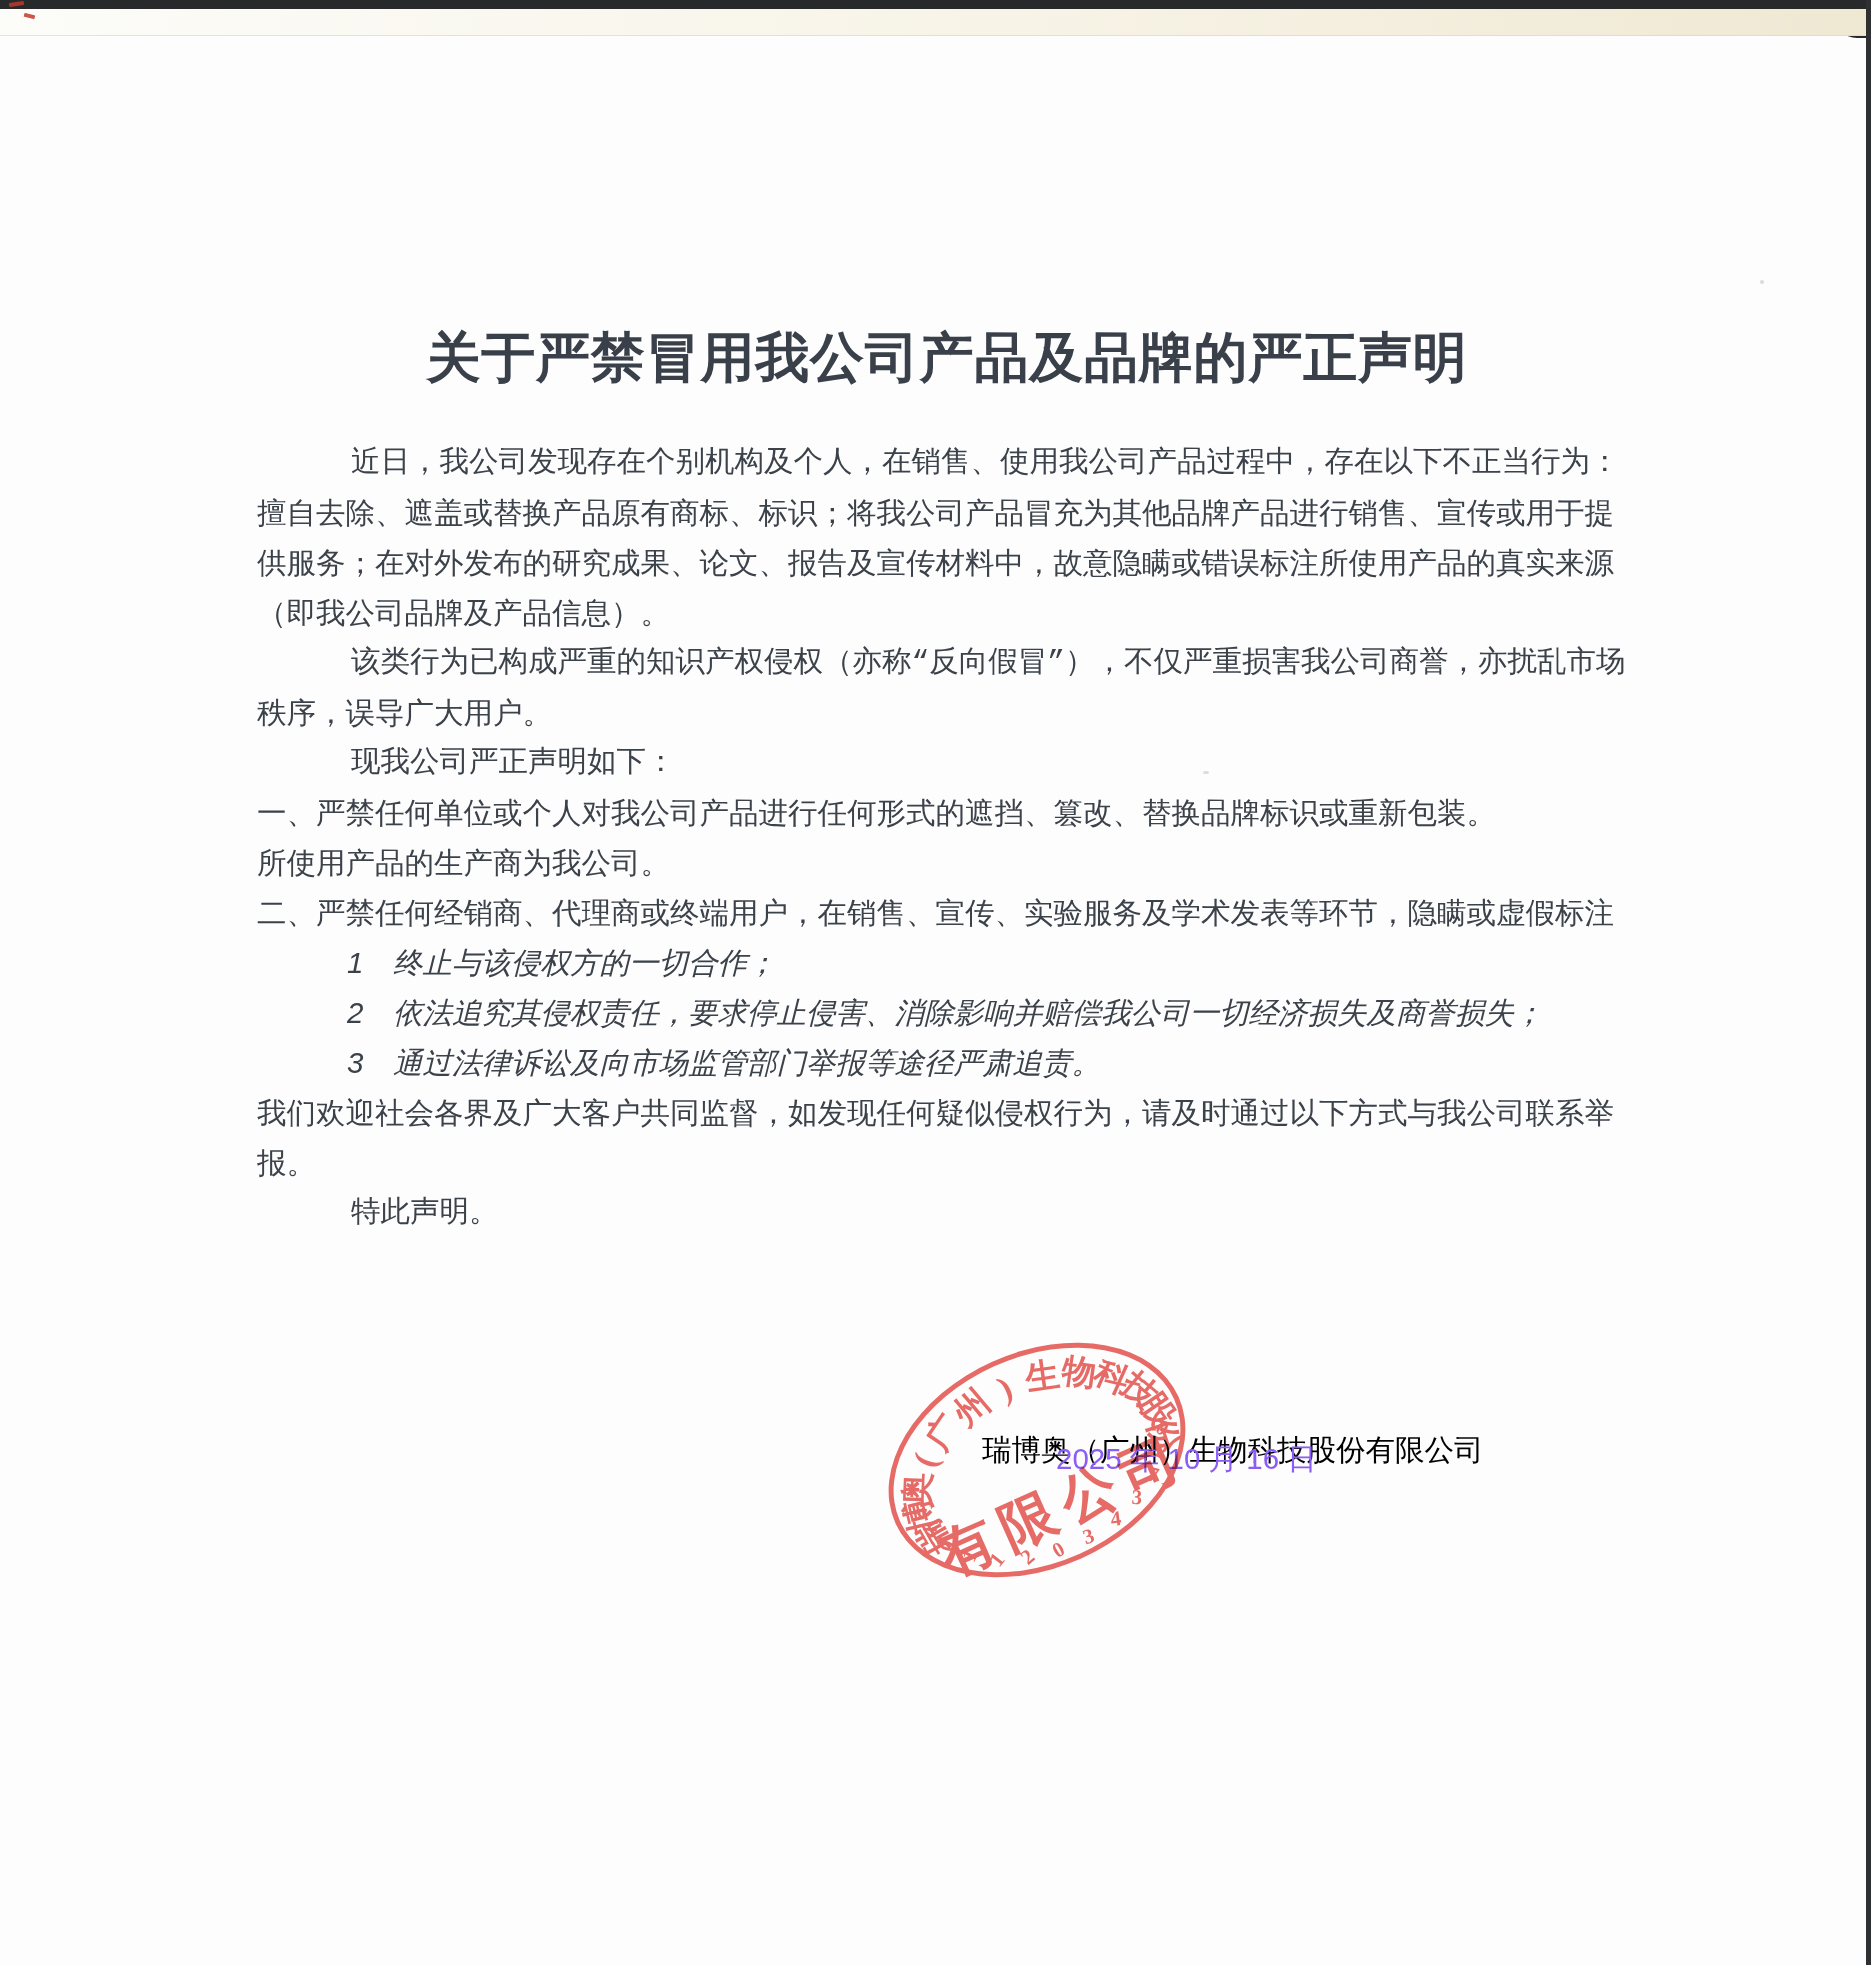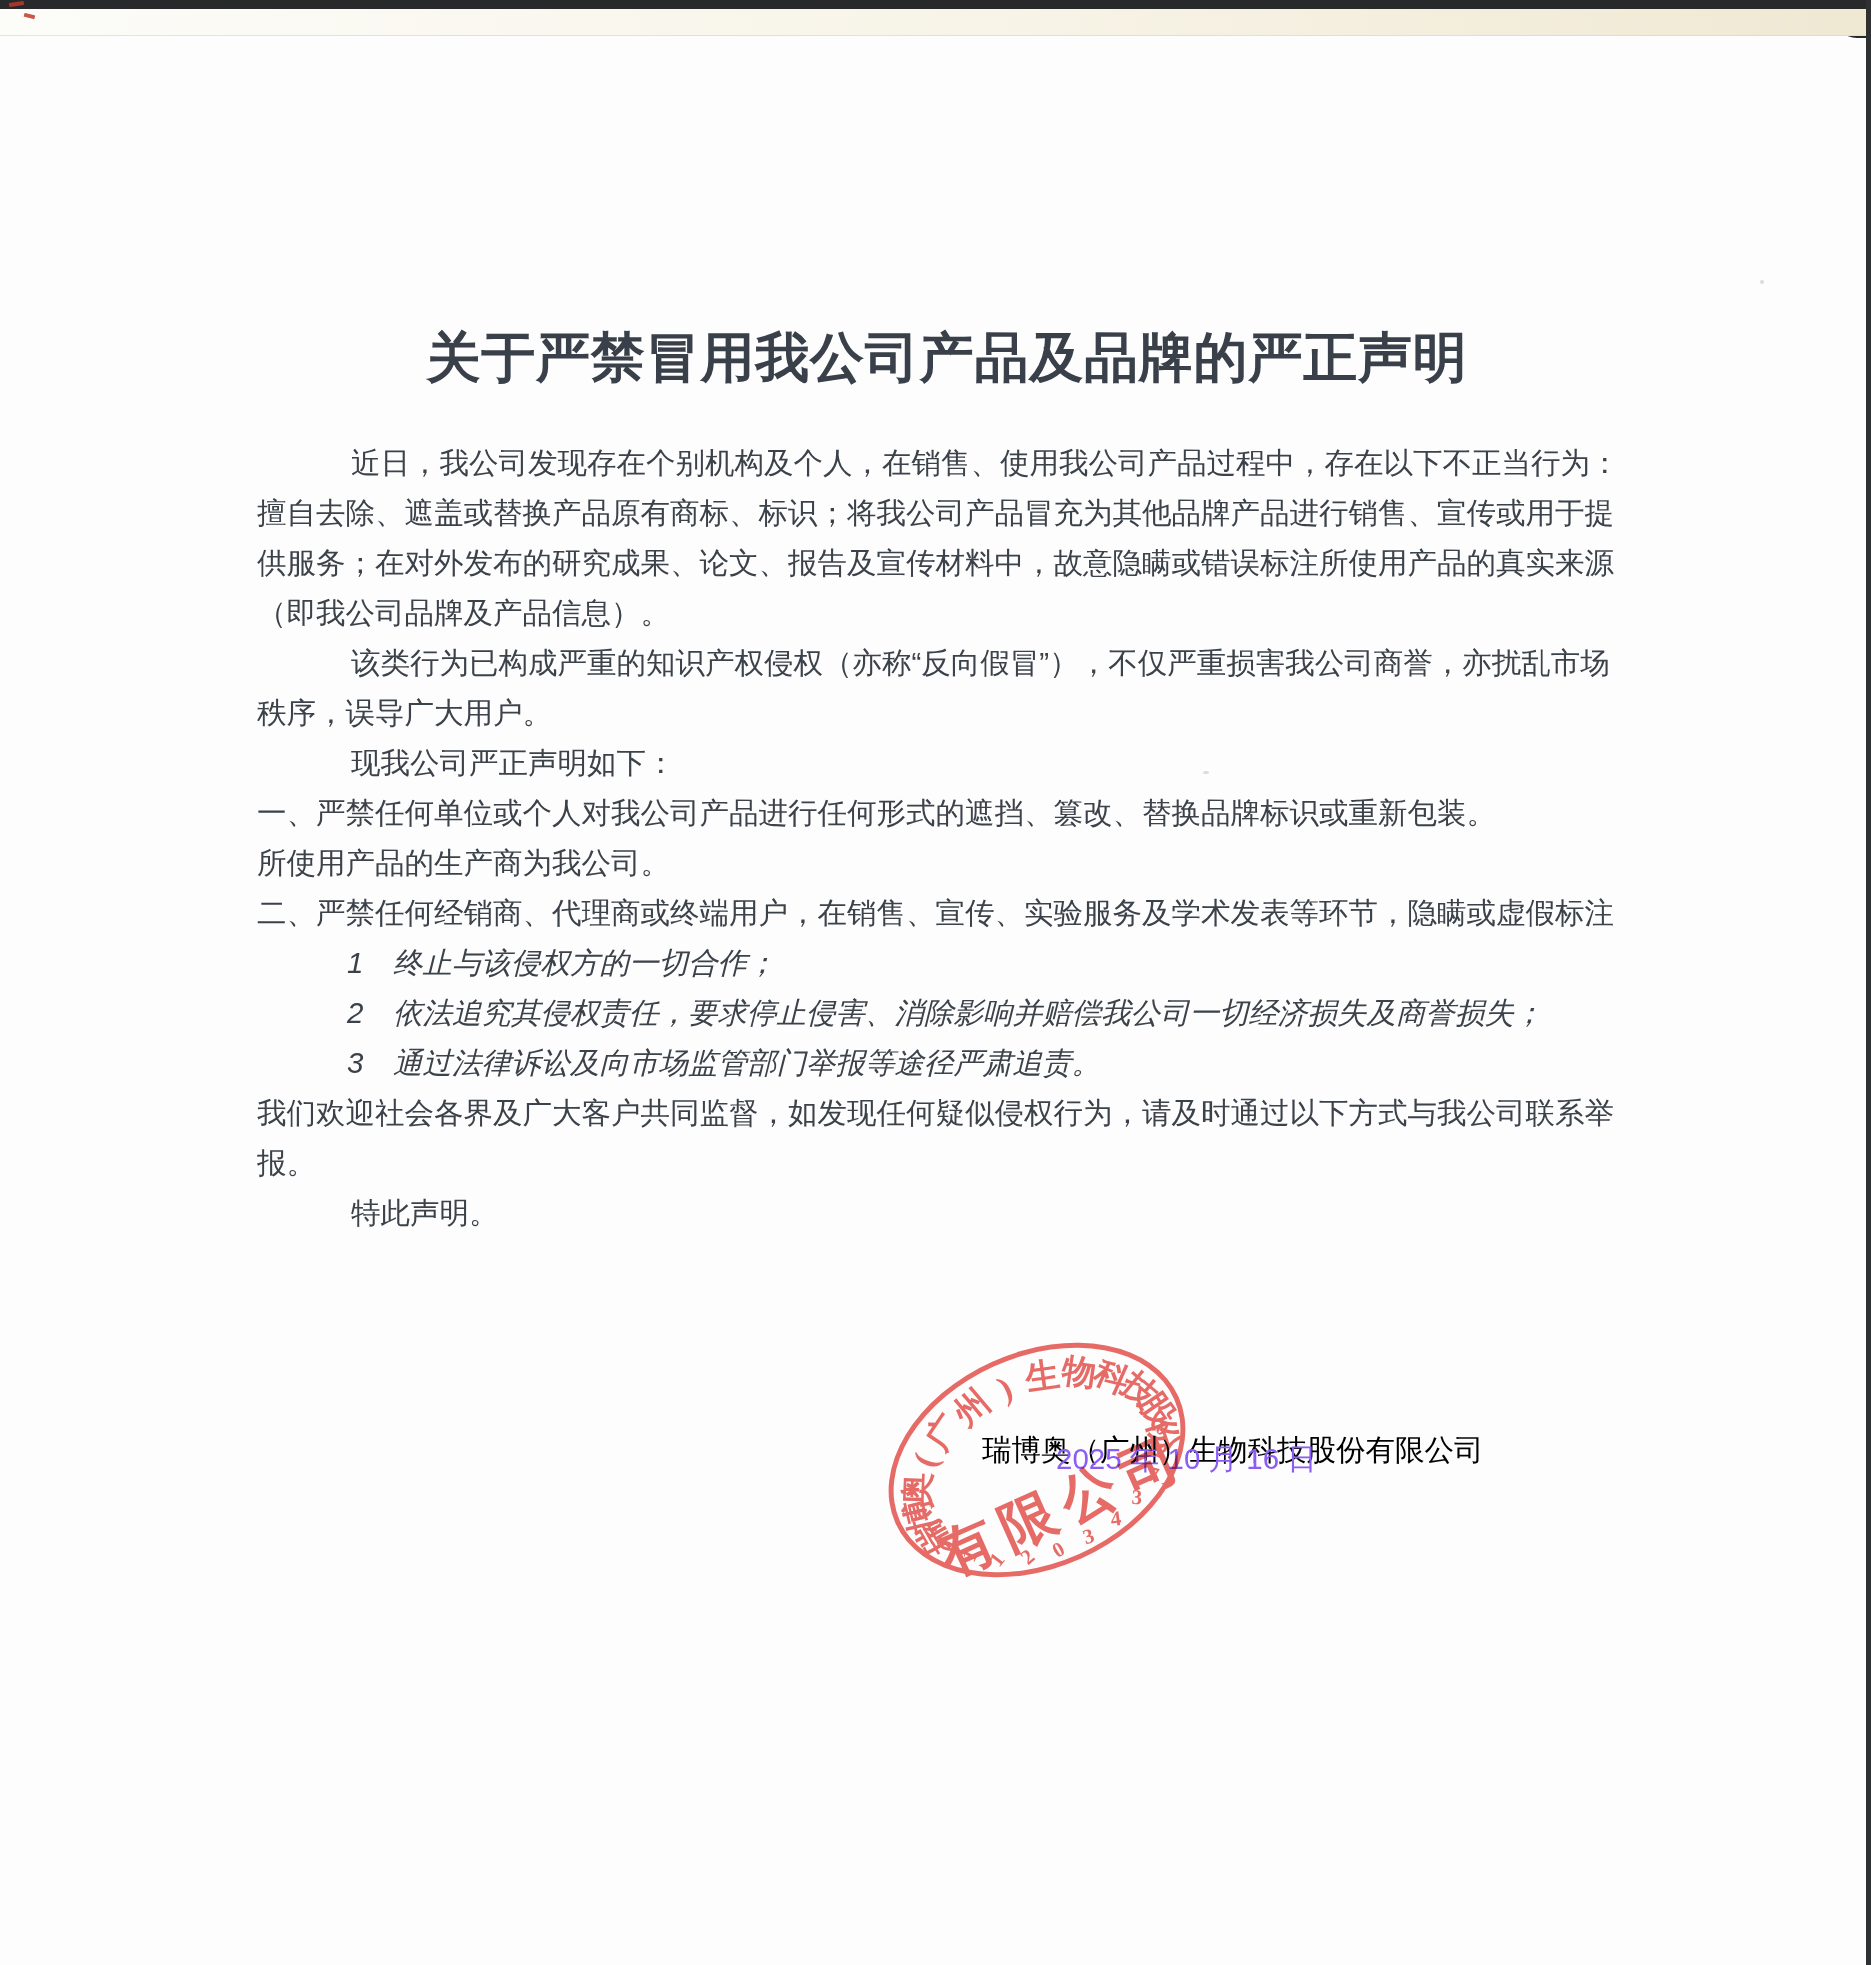--- a/index.html
+++ b/index.html
@@ -33,21 +33,21 @@
     position:absolute;left:257px;top:310px;width:1356px;
     margin:12px;text-align:center;
     font-size:54px;font-weight:600;color:#394049;
     letter-spacing:0.8px;white-space:nowrap;
   }
   .body-text{
     position:absolute;left:257px;top:438px;width:1360px;
     font-size:29.5px;line-height:50px;color:#3c424a;
   }
   .body-text .line{white-space:nowrap;}
-  .body-text .line.para{padding-left:94px;}
+  .body-text .line.para{padding-left:94px;font-family:Liberation Mono, monospace;}
   .body-text .line.item{padding-left:90px;font-style:italic;}
 
   .sig-company{
     position:absolute;left:982px;top:1391px;
     font-size:29.5px;color:#000000;white-space:nowrap;z-index:2;margin-top:40px;
   }
   .sig-date{
     position:absolute;left:1056px;top:1440px;
     font-size:29.5px;color:#8b5cf6;white-space:nowrap;z-index:2;
   }

